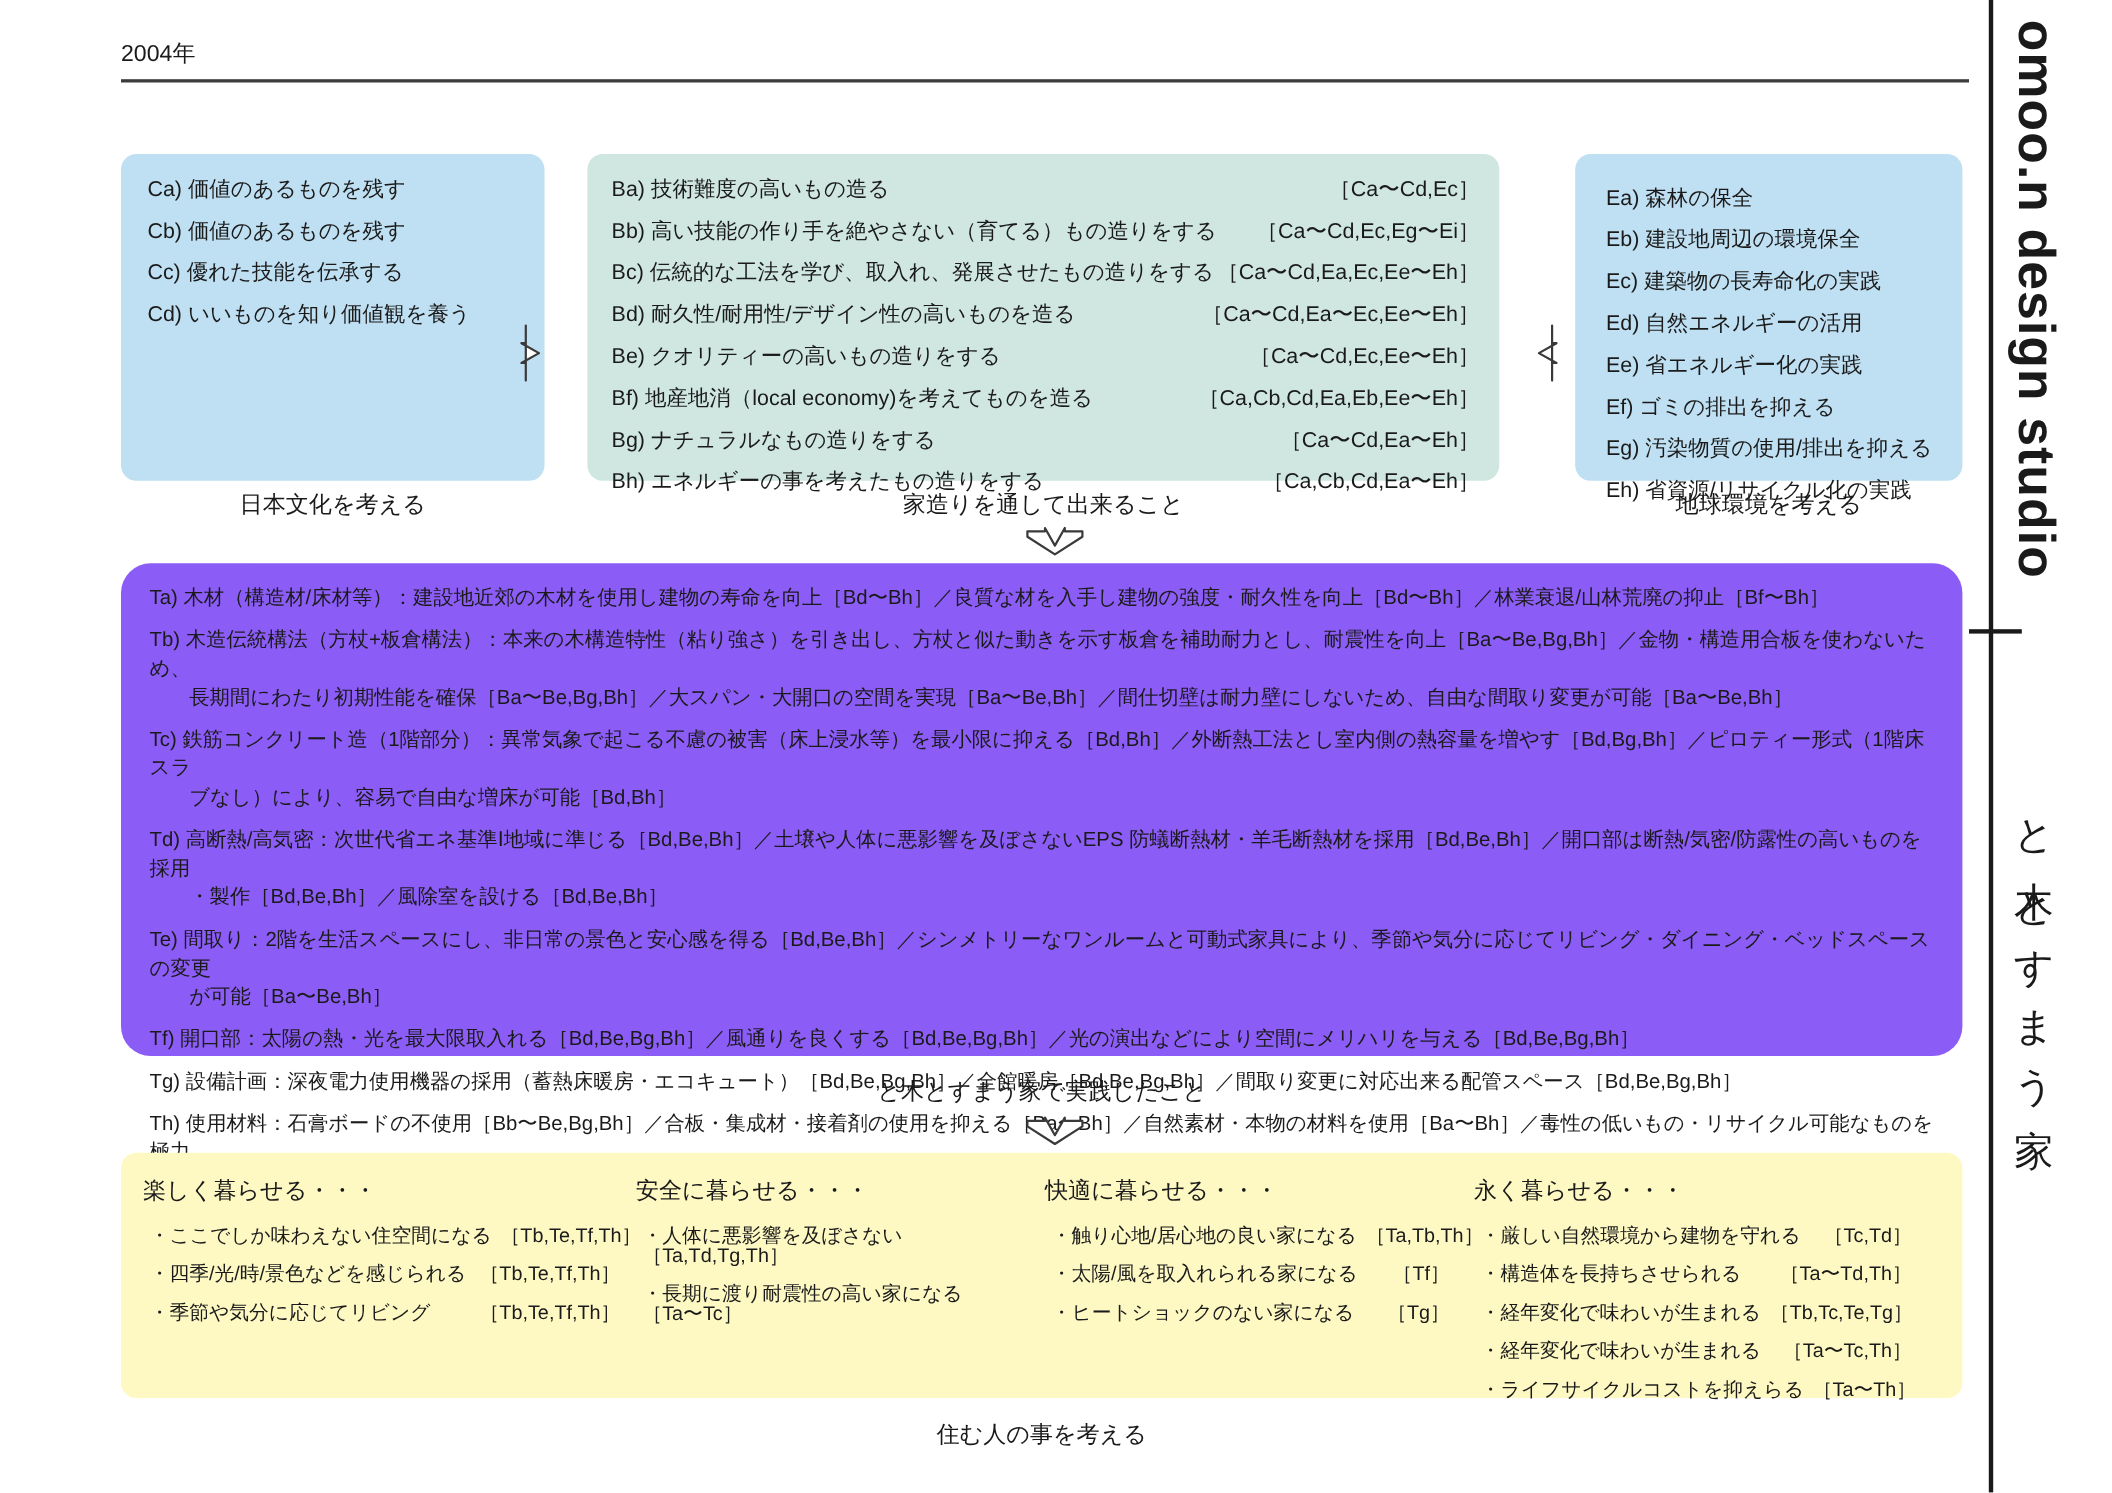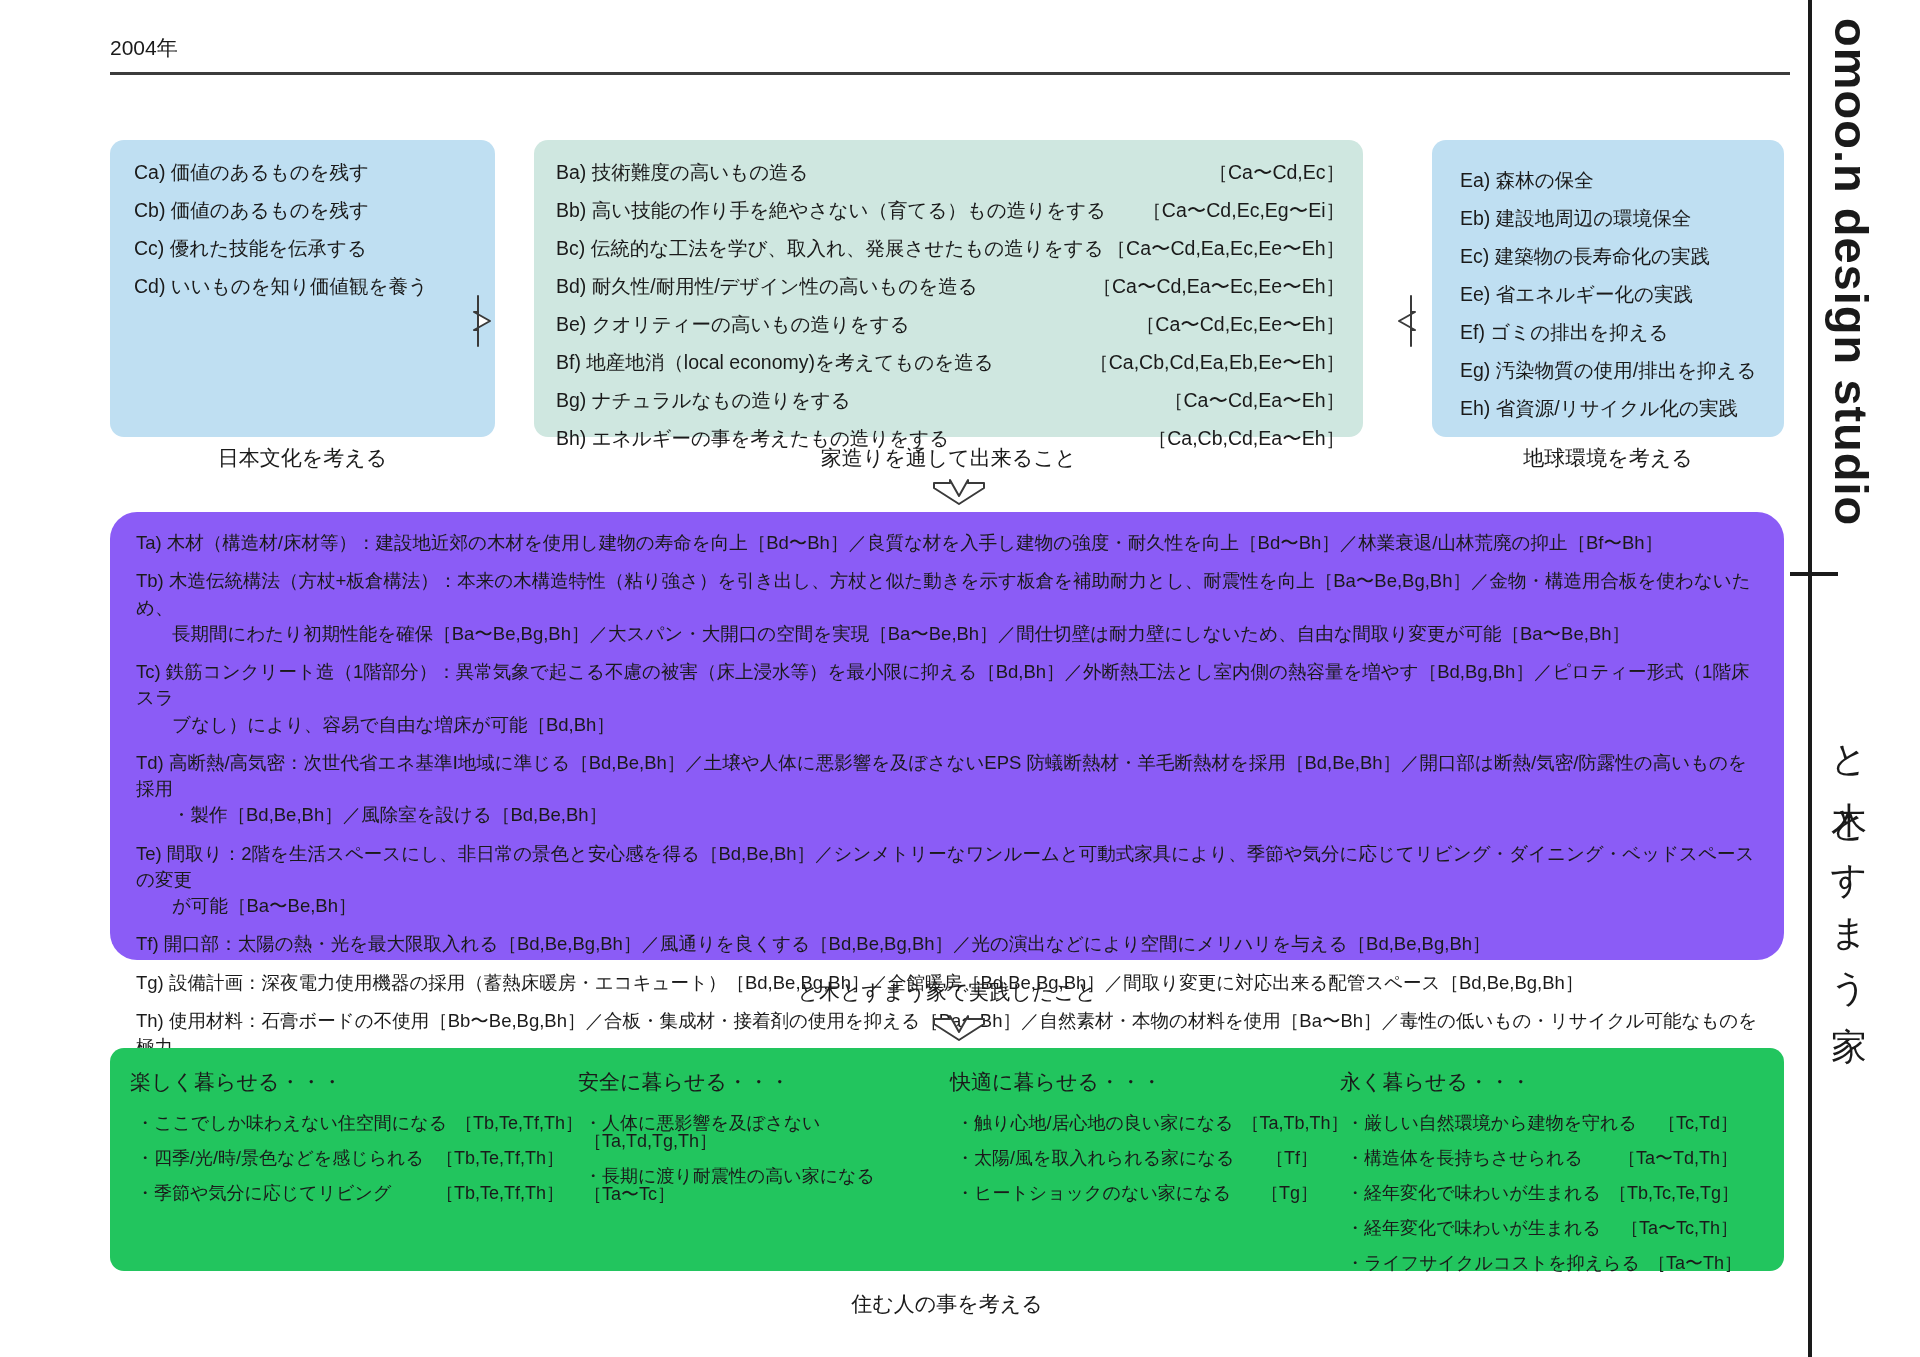--- a/index.html
+++ b/index.html
@@ -60,21 +60,21 @@
 
   
   .box {
     position: absolute;
     border-radius: 14px;
     box-sizing: border-box;
   }
   .box-blue  { background: #bfdff2; }
   .box-mint  { background: #cfe7e0; }
   .box-gray  { background: #8b5cf6; border-radius: 27px; }
-  .box-green { background: #22c55e; }
+  .box-green { background: #fef9c3; }
 
   #box-culture {
     left: 110px;
     top: 140px;
     width: 385px;
     height: 297px;
     padding: 23px 20px 10px 24px;
   }
   #box-making {
     left: 534px;
@@ -307,20 +307,21 @@
       </li>
     </ul>
   </div>
   <div class="caption" id="cap-making">家造りを通して出来ること</div>
 
   <div class="box box-blue" id="box-earth">
     <ul class="simple-list">
       <li>Ea) 森林の保全</li>
       <li>Eb) 建設地周辺の環境保全</li>
       <li>Ec) 建築物の長寿命化の実践</li>
+      <li>Ed) 自然エネルギーの活用</li>
       <li>Ee) 省エネルギー化の実践</li>
       <li>Ef) ゴミの排出を抑える</li>
       <li>Eg) 汚染物質の使用/排出を抑える</li>
       <li>Eh) 省資源/リサイクル化の実践</li>
     </ul>
   </div>
   <div class="caption" id="cap-earth">地球環境を考える</div>
 
   <div class="arrow" id="arrow-left-to-mid">
     <svg width="34" height="58" viewBox="0 0 34 58">

